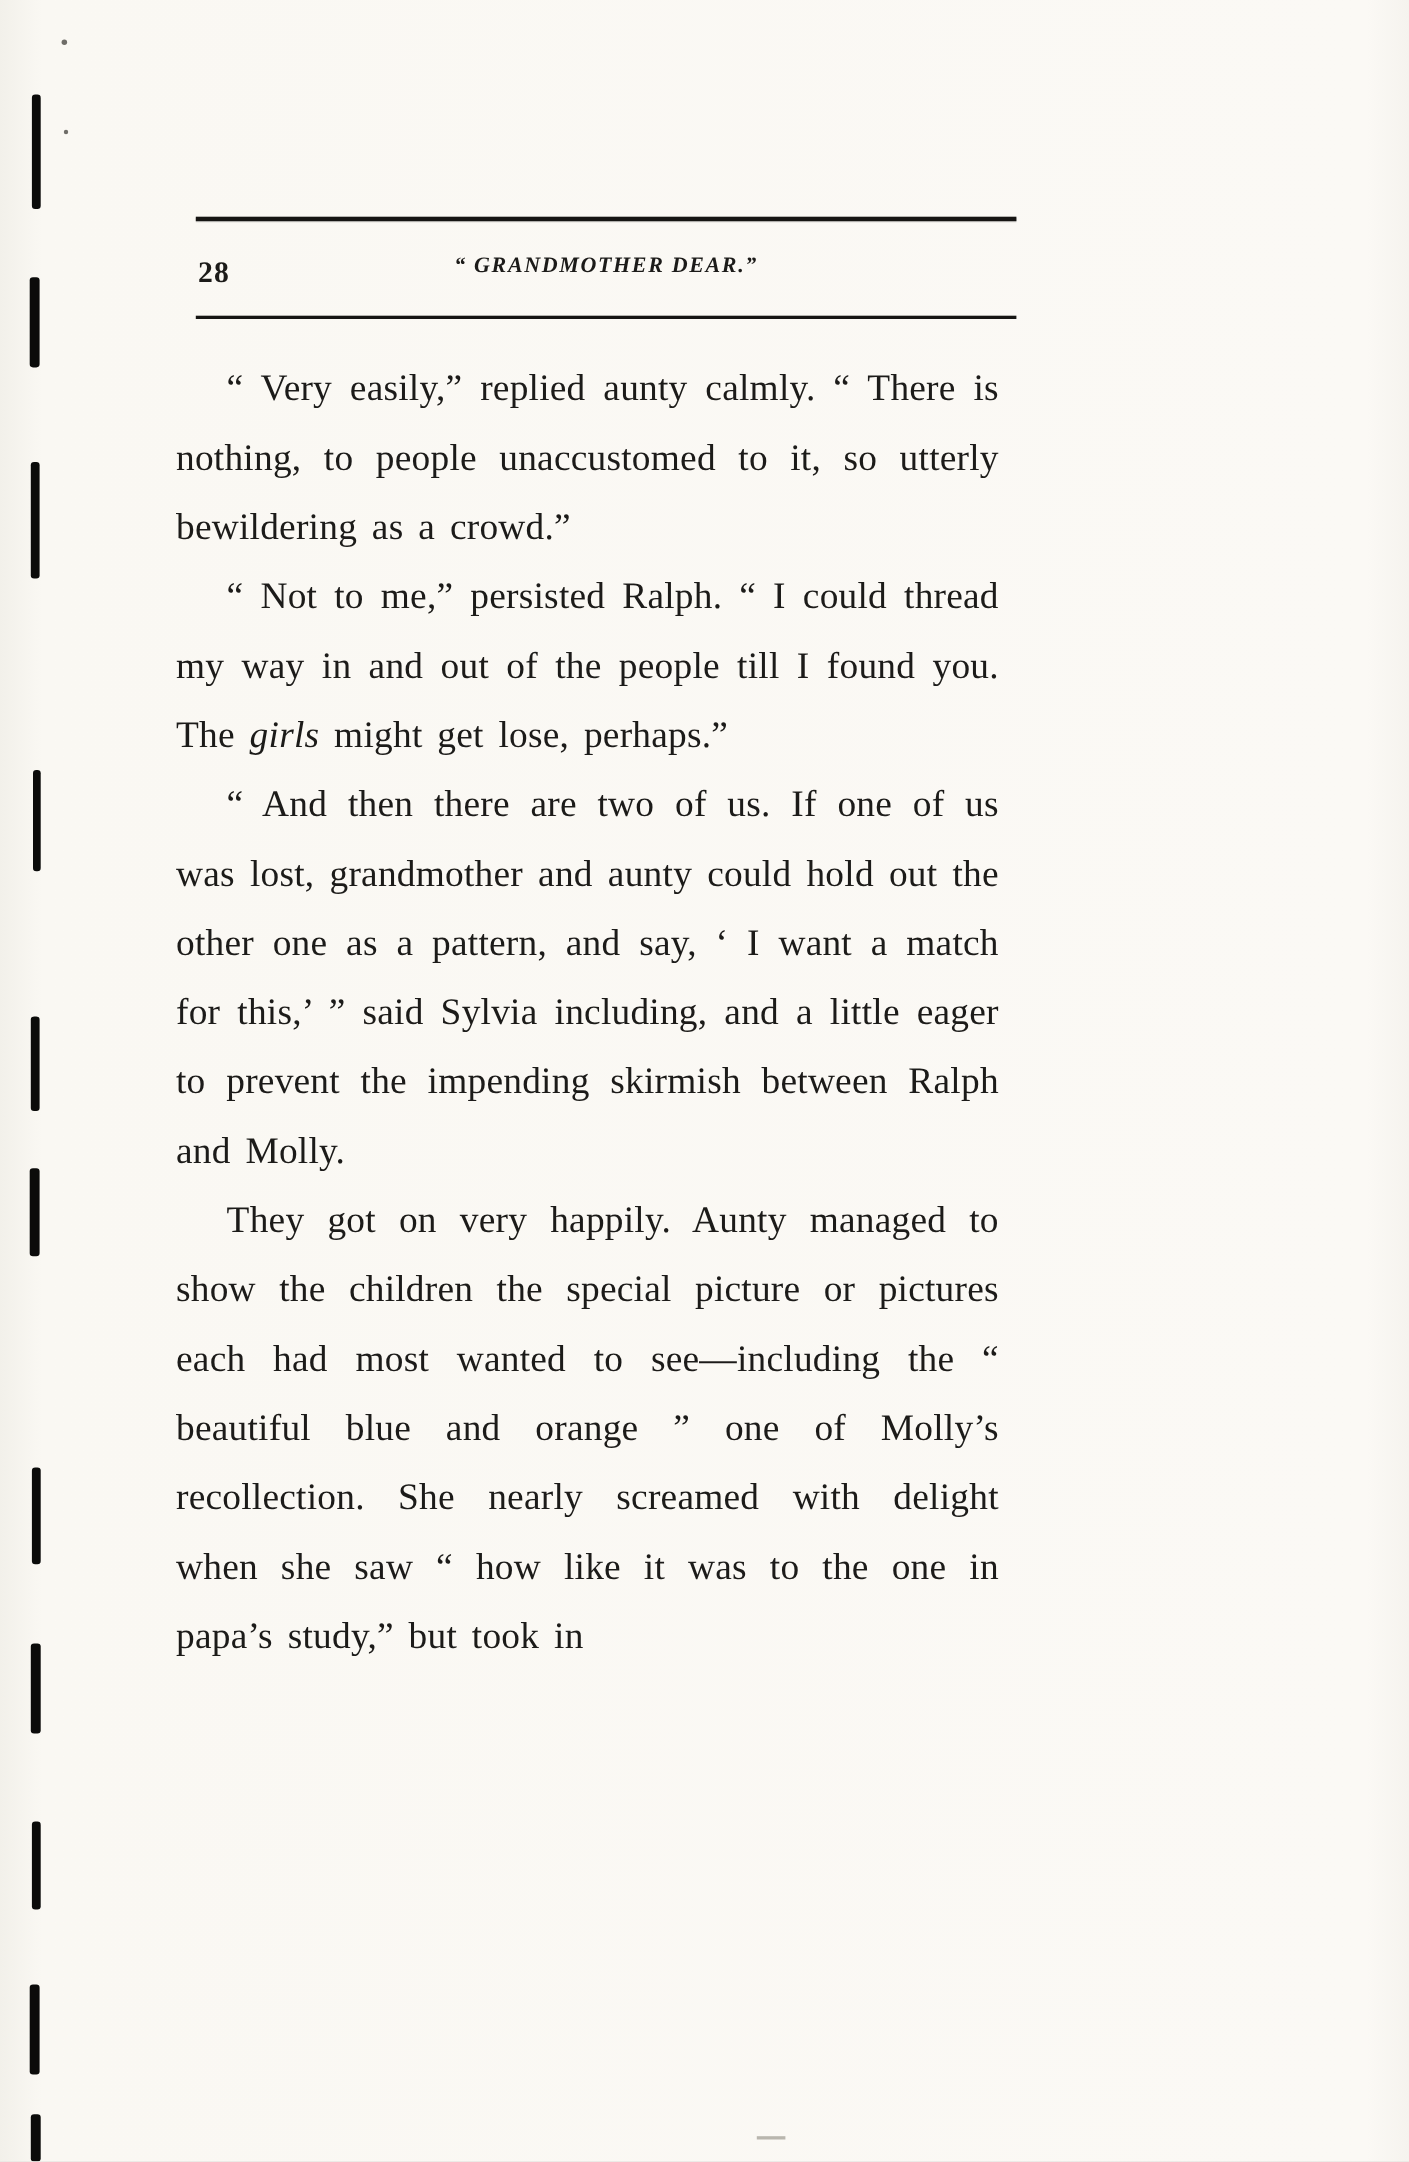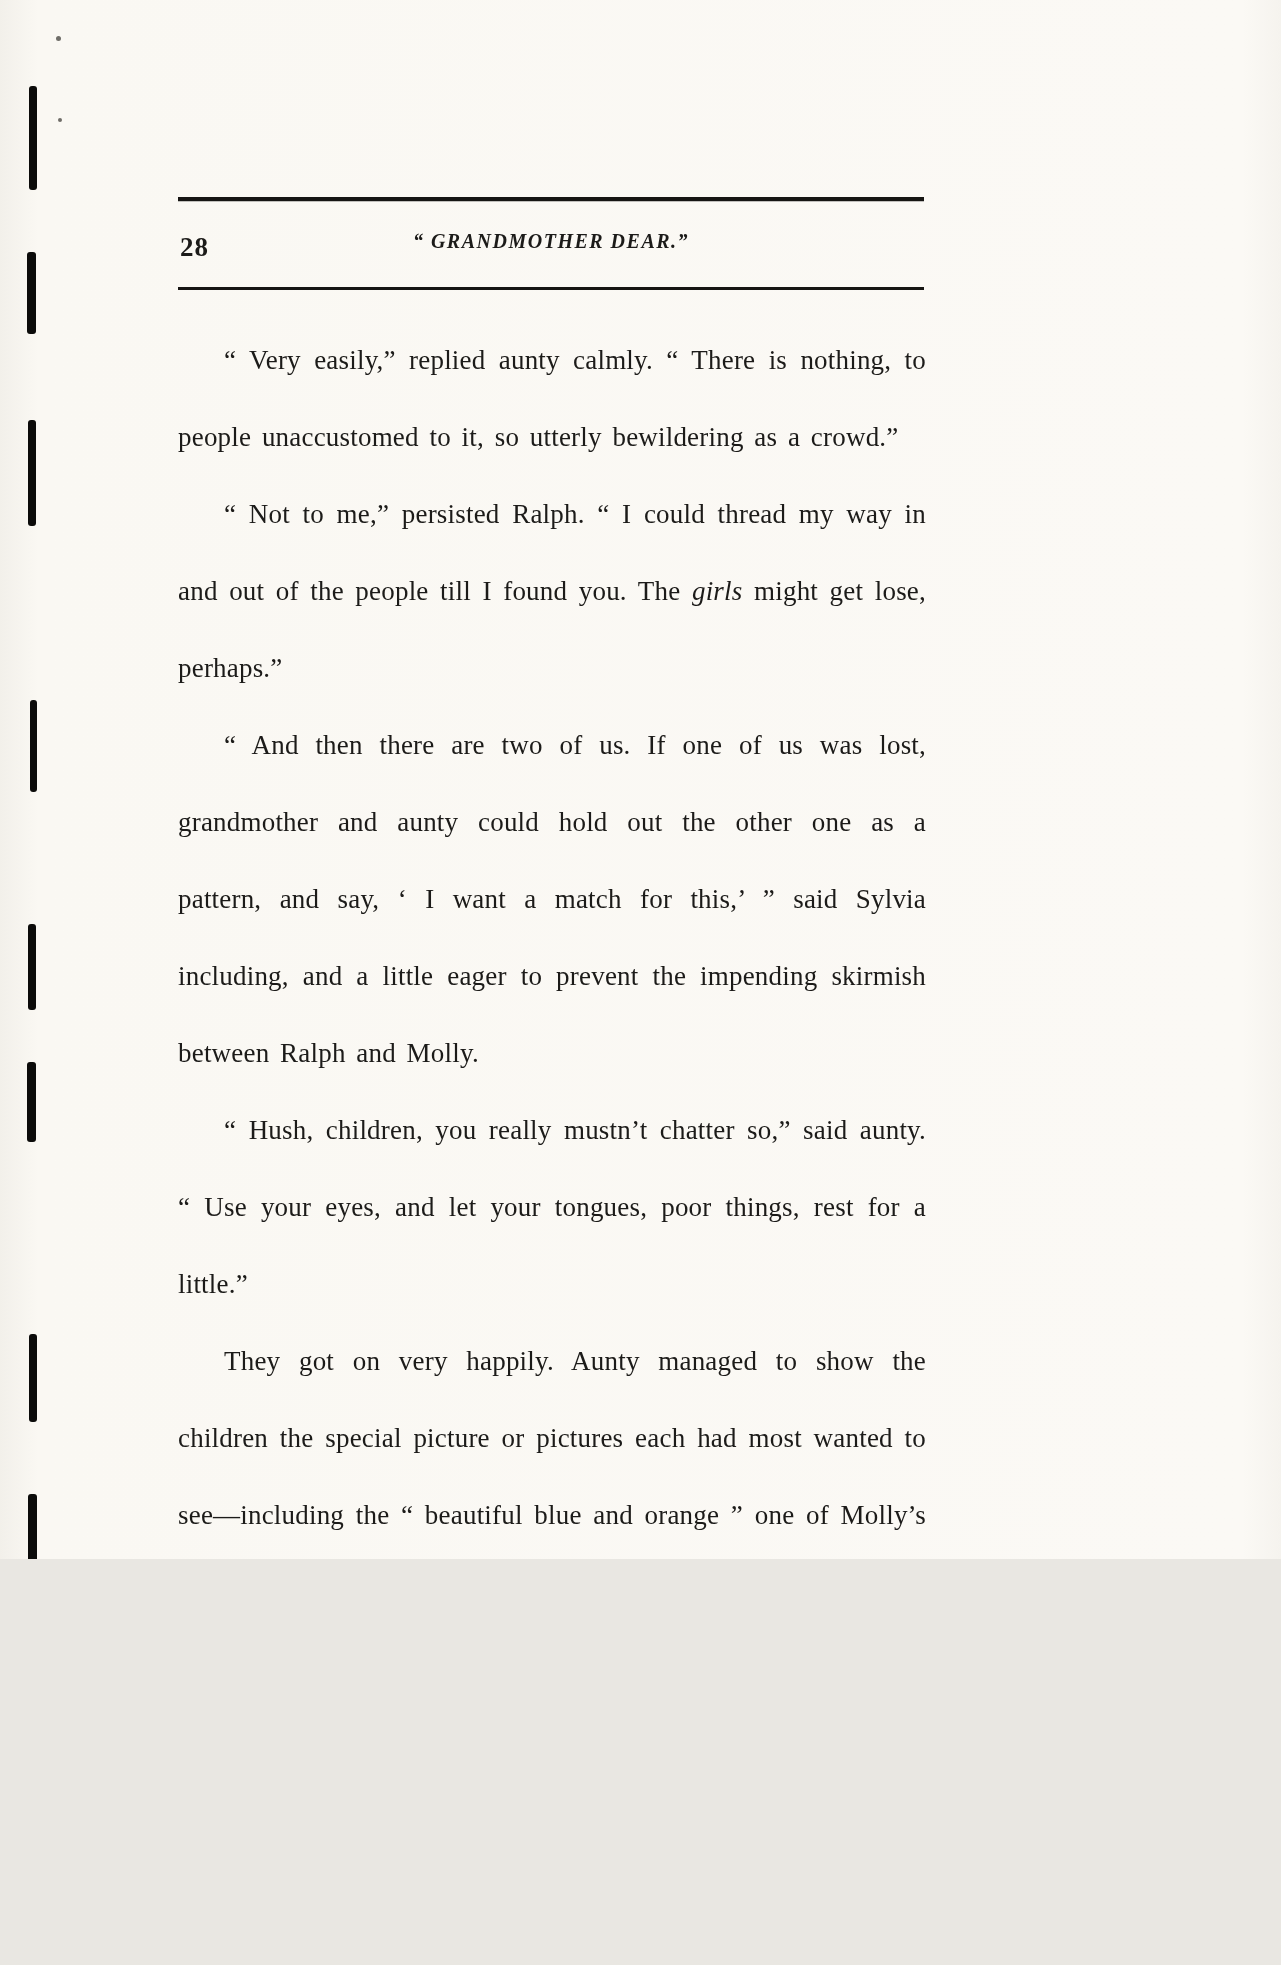--- a/index.html
+++ b/index.html
@@ -3,21 +3,21 @@
 <meta charset="utf-8">
 <style>
   html, body {
     margin: 0;
     padding: 0;
     background: #e9e7e2;
   }
   .page {
     position: relative;
     width: 1281px;
-    height: 1559px;
+    height: 1965px;
     background: linear-gradient(90deg, #f2f0ea 0%, #faf8f3 3%, #fbf9f5 97%, #f5f3ee 100%);
     overflow: hidden;
     font-family: "Liberation Serif", "DejaVu Serif", serif;
     color: #1c1b19;
   }
 
   
   .rule {
     position: absolute;
     left: 178px;
@@ -54,24 +54,24 @@
     font-style: italic;
     font-size: 20px;
     letter-spacing: 1.5px;
     font-weight: 600;
   }
 
   
   .text-block {
     position: absolute;
     top: 322px;
-    left: 178px;
+    left: 160px;
     width: 748px;
-    font-size: 27px;
-    line-height: 77px;
+    font-size: 34px;
+    line-height: 63px;
     text-align: justify;
     letter-spacing: 0.2px;
     word-spacing: 0.14em;
   }
   .text-block p {
     margin: 0;
     padding: 0;
     text-indent: 46px;
   }
   .text-block i { }
@@ -117,17 +117,16 @@
 
   <div class="running-head">
     <span class="pagenum">28</span>
     <span class="head-title">“ GRANDMOTHER DEAR.”</span>
   </div>
 
   <div class="text-block">
     <p>“ Very easily,” replied aunty calmly.  “ There is nothing, to people unaccustomed to it, so utterly bewildering as a crowd.”</p>
     <p><span>“ Not to me,” persisted Ralph.  “ I could thread my way in and out of the people till I found you. The </span><i>girls</i><span> might get lose, perhaps.”</span></p>
     <p>“ And then there are two of us.  If one of us was lost, grandmother and aunty could hold out the other one as a pattern, and say, ‘ I want a match for this,’ ” said Sylvia including, and a little eager to prevent the impending skirmish between Ralph and Molly.</p>
-    <p>“ Hush, children, you really mustn’t chatter so,” said aunty.  “ Use your eyes, and let your tongues, poor things, rest for a little.”</p>
     <p>They got on very happily.  Aunty managed to show the children the special picture or pictures each had most wanted to see—including the “ beautiful blue and orange ” one of Molly’s recollection.  She nearly screamed with delight when she saw “ how like it was to the one in papa’s study,” but took in</p>
   </div>
 
 </div>
 
 </body></html>

